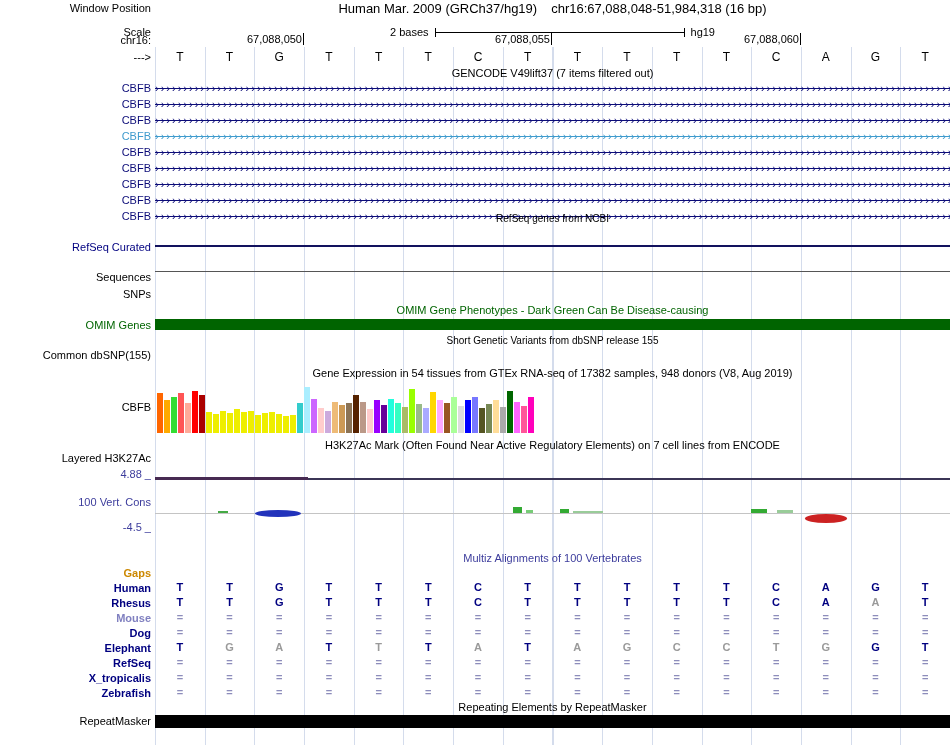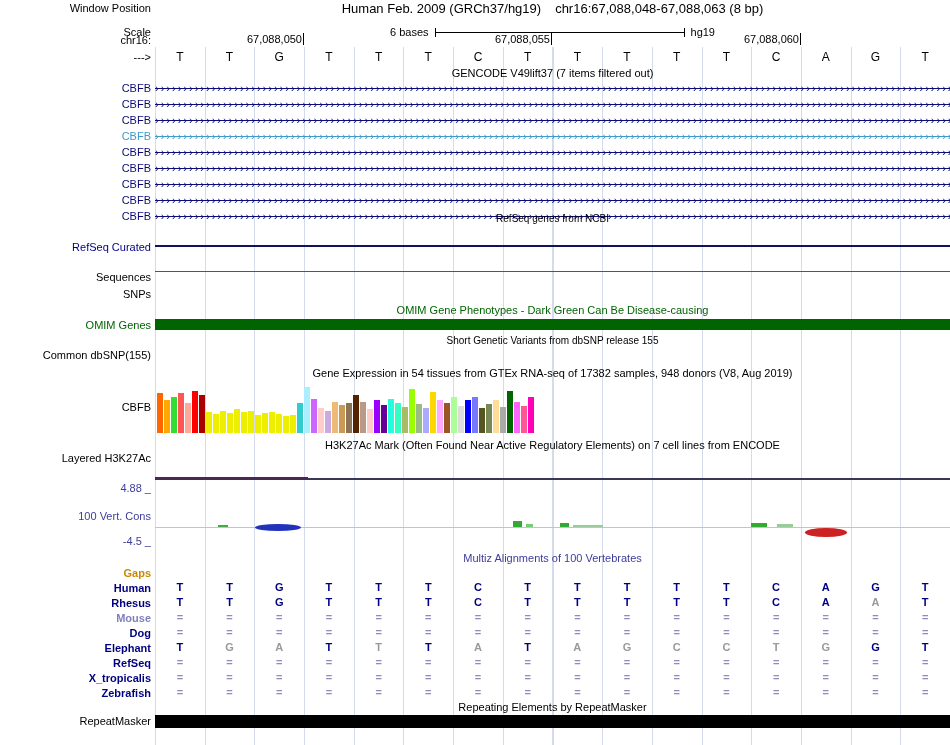--- a/index.html
+++ b/index.html
@@ -15,21 +15,21 @@
   .guides{position:absolute;left:155px;top:47px;bottom:0;width:795px;z-index:0;
           background:repeating-linear-gradient(to right,#d4dcec 0,#d4dcec 1px,transparent 1px,transparent 49.6875px);
           border-right:1px solid #d4dcec;}
   .sec,.flowbox{z-index:1;}
   
   .r0{top:0;height:16px}.r1{top:24px;height:16px}.r2{top:32px;height:16px}.r3{top:48px;height:17px}
   .r4{top:66px;height:14px}
   .r5{top:211px;height:14px}.r6{top:239px;height:15px}.r7{top:256px;height:14px}.r8{top:270px;height:14px}
   .r9{top:286px;height:15px}.r10{top:303px;height:14px}.r11{top:318px;height:13px}.r12{top:333px;height:14px}
   .r13{top:348px;height:14px}.r14{top:365px;height:15px}.r15{top:381px;height:52px}.r16{top:438px;height:14px}
-  .r17{top:452px;height:30px}.r18{top:482px;height:68px}.r19{top:550px;height:15px}
+  .r17{top:452px;height:30px}.r18{top:468px;height:68px}.r19{top:550px;height:15px}
   .r20{top:700px;height:14px}.r21{top:714px;height:14px}
   .flowbox{position:absolute;left:0;width:950px;}
   #gencode-genes{top:80px;}
   #multiz-rows{top:565px;font-weight:bold;}
   
   .posline{display:flex;align-items:center;justify-content:center;gap:14px;font-size:13px;}
   .scalewrap{position:relative;height:100%;display:flex;align-items:center;justify-content:center;gap:6px;font-size:11px;}
   .rulerbar{width:248px;height:9px;border-left:1px solid #000;border-right:1px solid #000;
             background:linear-gradient(#000,#000) center/100% 1px no-repeat;}
   .coord{position:absolute;top:1px;width:89px;height:12px;line-height:12px;font-size:11px;text-align:right;
@@ -59,29 +59,29 @@
 </style>
 </head>
 <body>
 
 <div class="page">
   <div class="guides"></div>
 
   <div class="sec r0">
     <div class="lbl">Window Position</div>
     <div class="con posline">
-      <span>Human Feb. 2009 (GRCh37/hg19)</span>
-      <span>chr16:67,088,048-67,088,063 (8 bp)</span>
+      <span>Human Mar. 2009 (GRCh37/hg19)</span>
+      <span>chr16:67,088,048-51,984,318 (16 bp)</span>
     </div>
   </div>
 
   <div class="sec r1">
     <div class="lbl">Scale</div>
     <div class="con scalewrap">
-      <span>6 bases</span>
+      <span>2 bases</span>
       <span class="rulerbar"></span>
       <span>hg19</span>
     </div>
   </div>
 
   <div class="sec r2">
     <div class="lbl">chr16:</div>
     <div class="con" id="coords">
         <div class="coord" style="left: 60px;">67,088,050</div>
         <div class="coord" style="left: 308px;">67,088,055</div>

